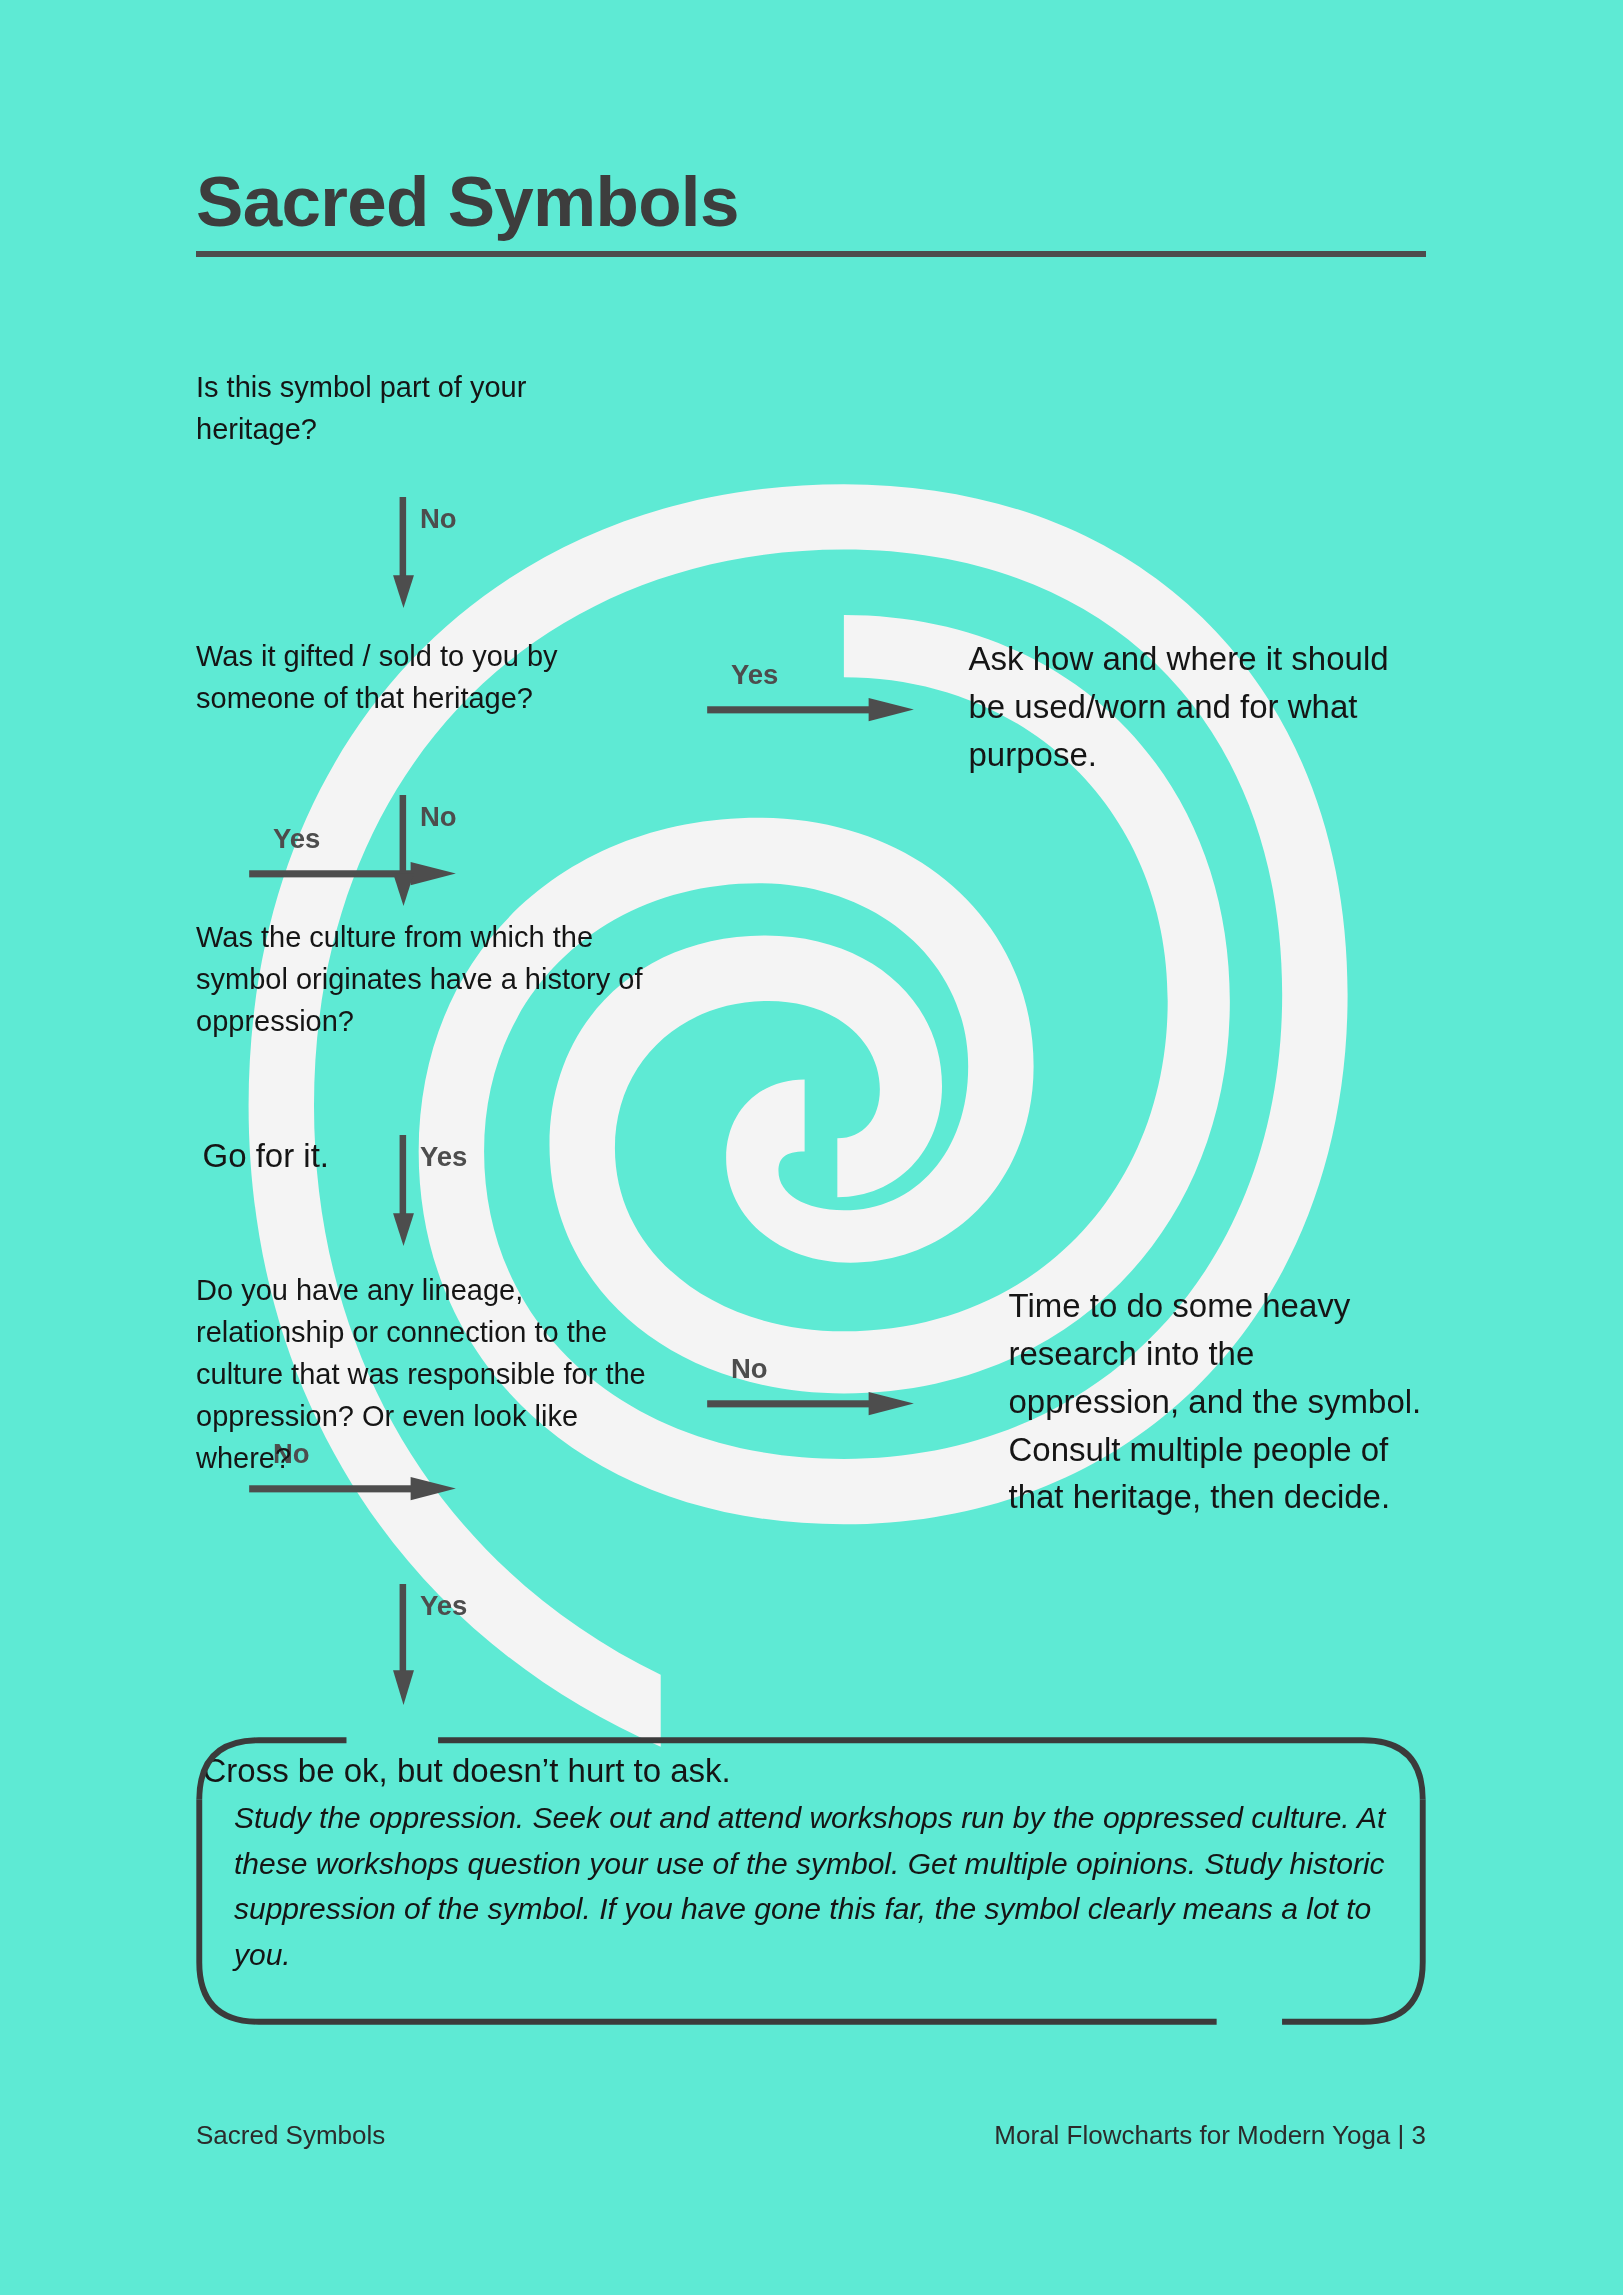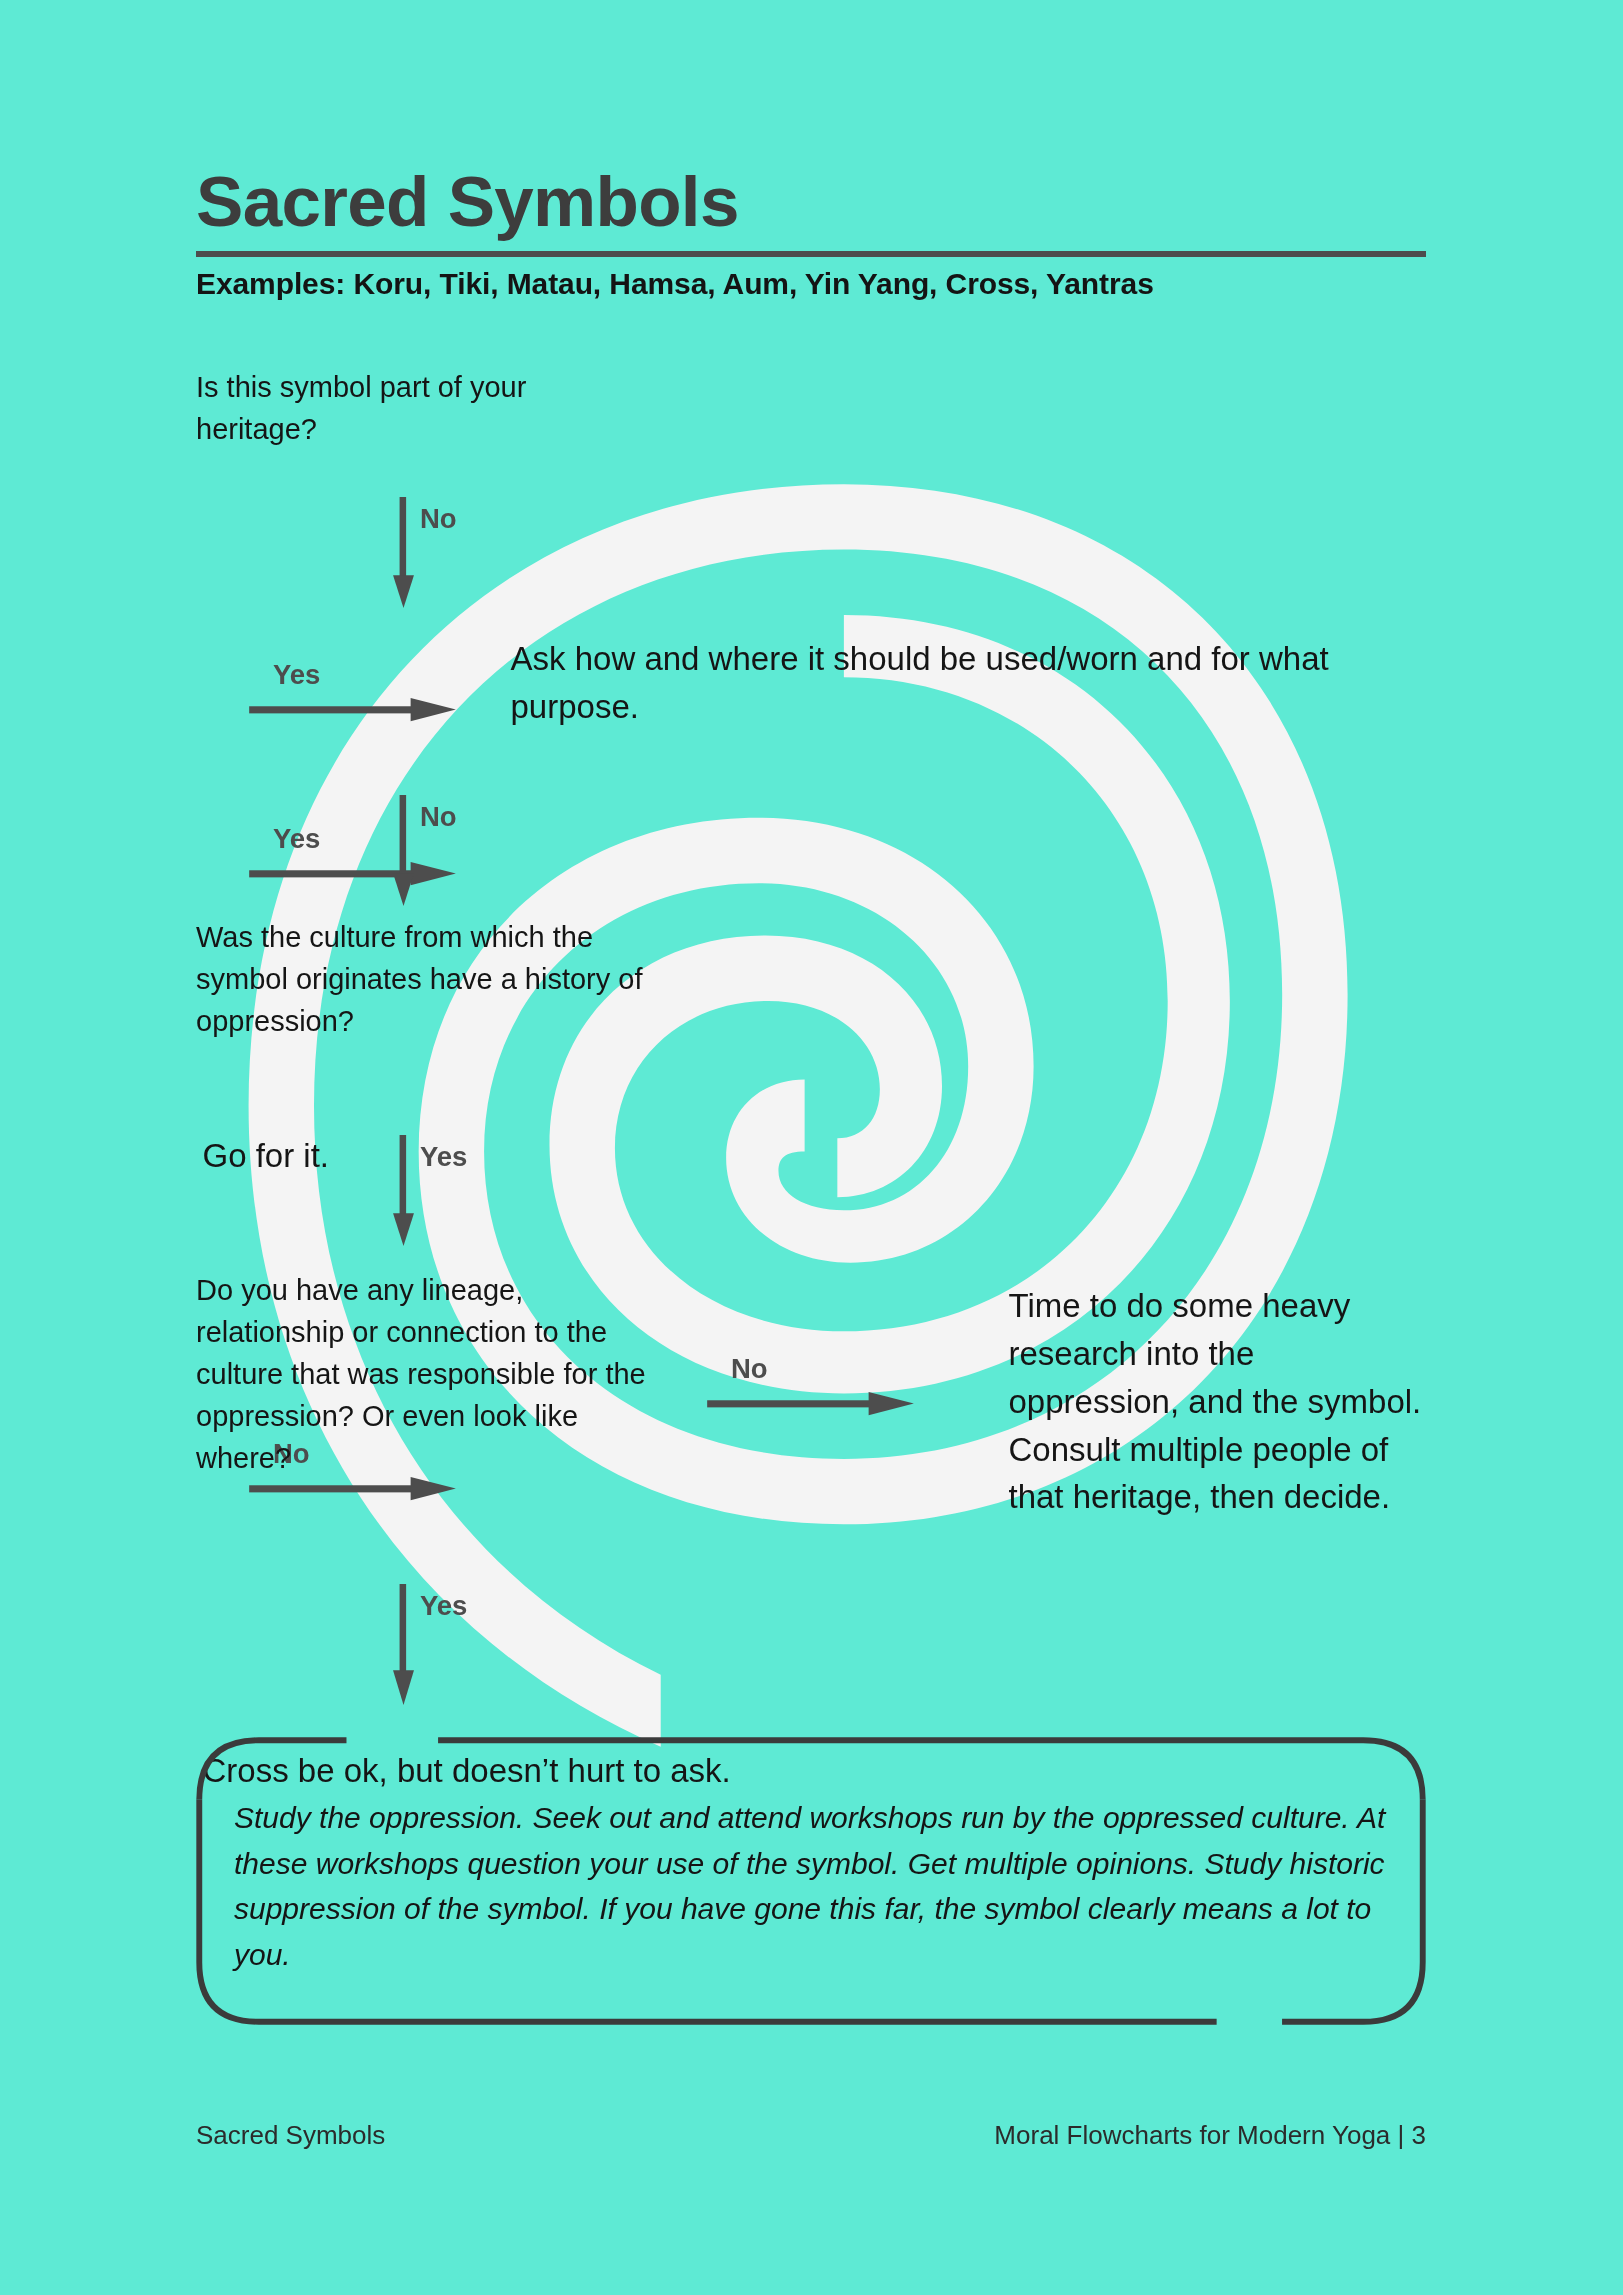--- a/index.html
+++ b/index.html
@@ -237,21 +237,20 @@
                C1575 2035 1785 1825 1785 1530
                C1785 1240 1570 1035 1290 1035 Z"></path>
     </g>
   </svg>
 
   <div class="content">
 
     <div class="header">
       <div class="page-title">Sacred Symbols</div>
       <div class="title-rule"></div>
-      <div class="examples-line">Examples: Koru, Tiki, Matau, Hamsa, Aum, Yin Yang, Cross, Yantras</div>
     </div>
 
     <div class="flow">
 
       <div class="row" style="top:366px;flex-direction:column;">
         <div class="col-question">Is this symbol part of your heritage?</div>
         <div class="col-arrow">
           <div class="h-arrow-wrap">
             <span class="h-arrow-label">Yes</span>
             <svg class="h-arrow" width="209" height="31" viewBox="0 0 320 48">
@@ -265,20 +264,21 @@
 
       <div class="v-connector" style="left:389px; top:497px;">
         <svg class="v-arrow" width="29" height="111" viewBox="0 0 44 170">
           <rect x="16" y="0" width="10" height="128" fill="#4d4d4d"></rect>
           <polygon points="6,120 38,120 22,170" fill="#4d4d4d"></polygon>
         </svg>
         <span class="v-label">No</span>
       </div>
 
       <div class="row" style="top:635px;">
+        <div class="col-question">Was it gifted / sold to you by someone of that heritage?</div>
         <div class="col-arrow" style="padding-top:25px;">
           <div class="h-arrow-wrap" style="top:25px;">
             <span class="h-arrow-label">Yes</span>
             <svg class="h-arrow" width="209" height="31" viewBox="0 0 320 48">
               <rect x="0" y="19" width="258" height="11" fill="#4d4d4d"></rect>
               <polygon points="250,6 320,24 250,42" fill="#4d4d4d"></polygon>
             </svg>
           </div>
         </div>
         <div class="col-answer">Ask how and where it should be used/worn and for what purpose.</div>

